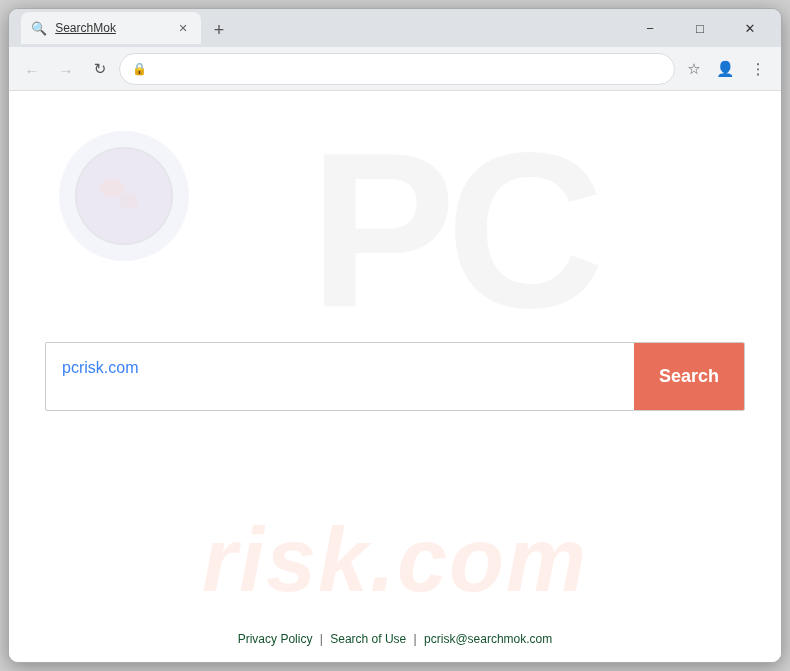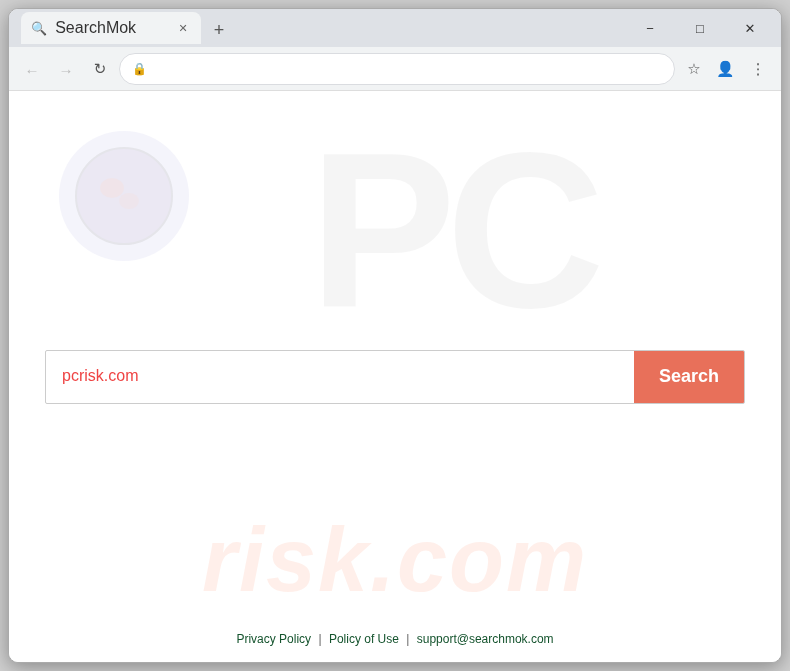--- a/index.html
+++ b/index.html
@@ -81,21 +81,22 @@
 
     .tab-icon {
       font-size: 13px;
     }
 
     .tab-title {
       flex: 1;
       white-space: nowrap;
       overflow: hidden;
       text-overflow: ellipsis;
-      font-size: 16px;
+      font-size: 12px;
+      text-decoration: underline;
     }
 
     .tab-close {
       width: 16px;
       height: 16px;
       border-radius: 50%;
       display: flex;
       align-items: center;
       justify-content: center;
       font-size: 11px;
@@ -270,27 +271,27 @@
       background: #fff;
     }
 
     .search-input {
       flex: 1;
       height: 50px;
       border: none;
       outline: none;
       padding: 12px 16px;
       font-size: 16px;
-      color: #ef4444;
+      color: #3b82f6;
       background: transparent;
     }
 
     .search-button {
       width: 110px;
-      height: 52px;
+      height: 67px;
       background: #e8705a;
       border: none;
       cursor: pointer;
       color: #fff;
       font-size: 18px;
       font-weight: 600;
       display: flex;
       align-items: center;
       justify-content: center;
     }
@@ -368,19 +369,19 @@
     </div>
 
     <div class="search-container">
       <input class="search-input" type="text" value="pcrisk.com" style="">
       <button class="search-button">Search</button>
     </div>
 
     <div class="page-footer">
       <a href="#">Privacy Policy</a>
       <span class="footer-sep">|</span>
-      <a href="#">Policy of Use</a>
+      <a href="#">Search of Use</a>
       <span class="footer-sep">|</span>
-      <a href="#">support@searchmok.com</a>
+      <a href="#">pcrisk@searchmok.com</a>
     </div>
 
   </div>
 </div>
 
 </body></html>

